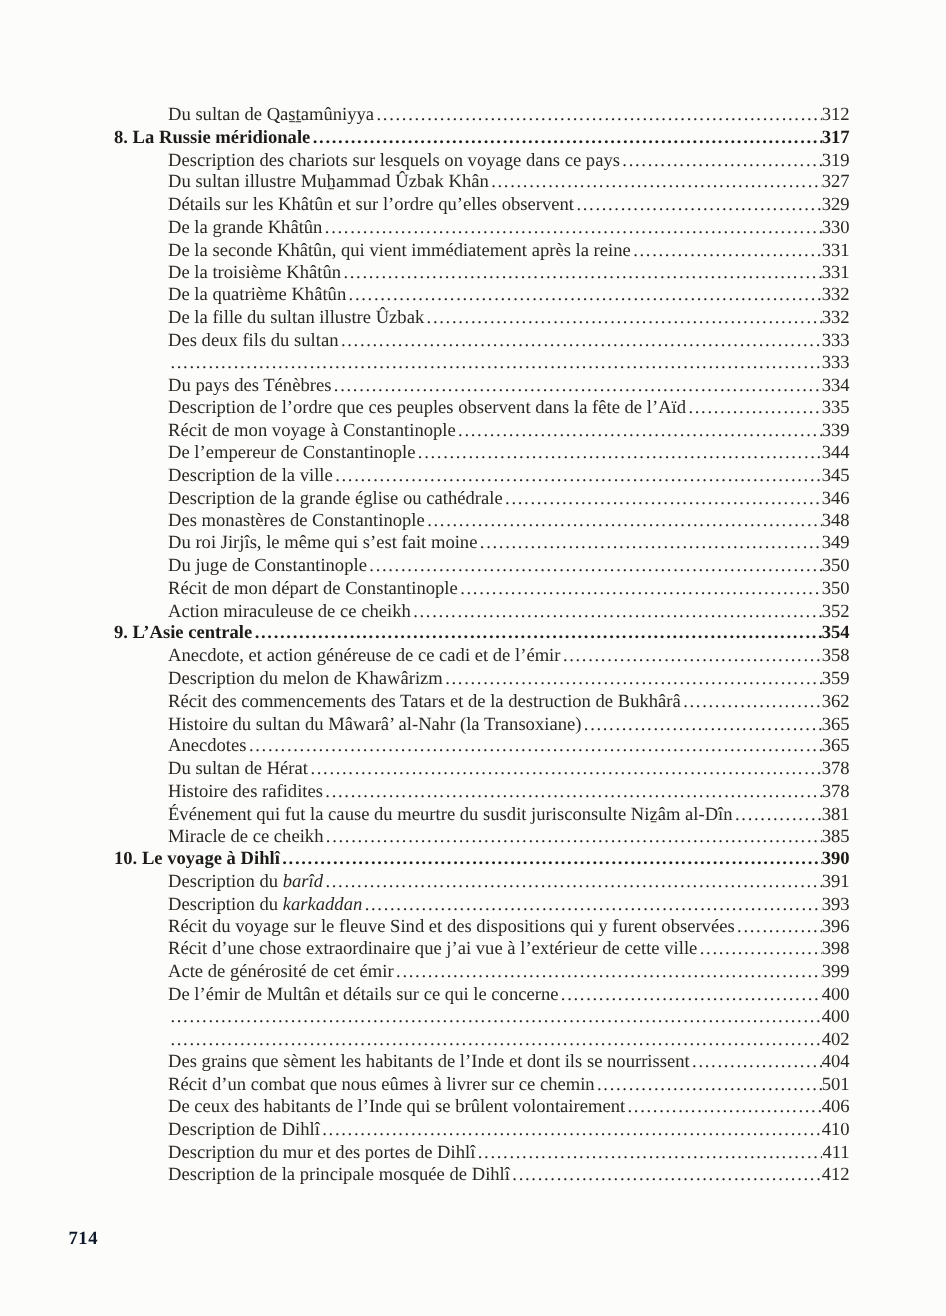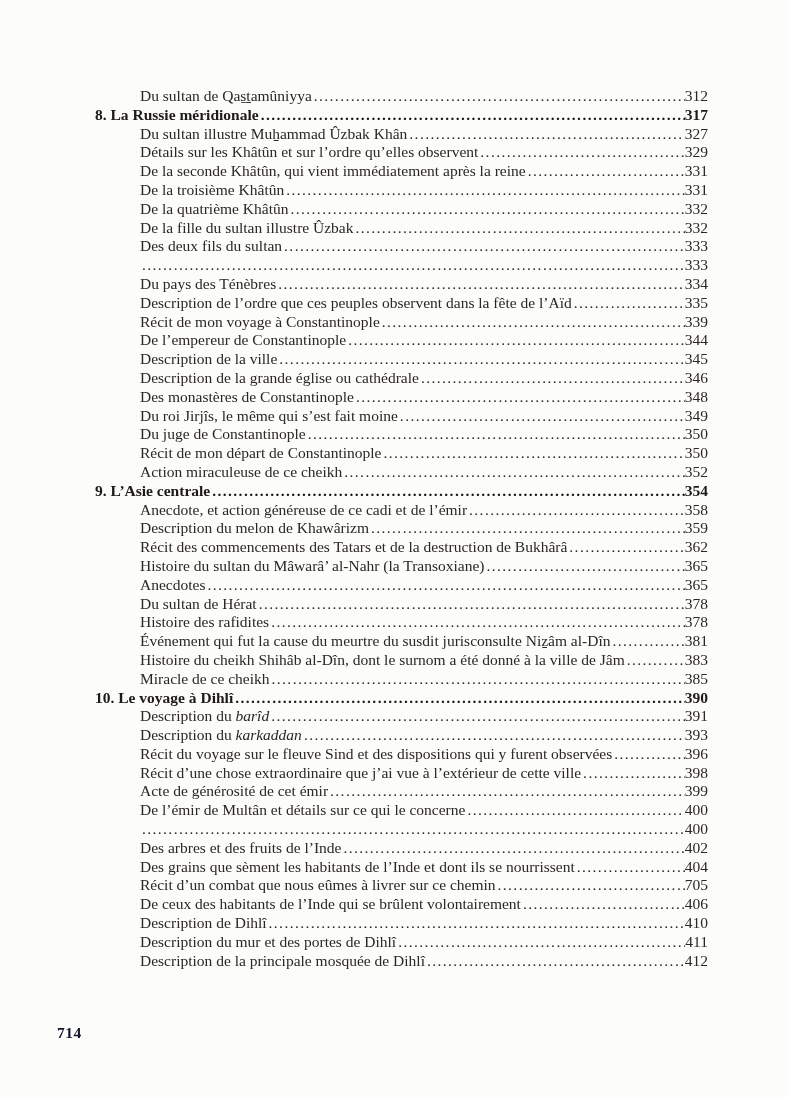--- a/index.html
+++ b/index.html
@@ -78,28 +78,38 @@
         <span class="label"><span>Du sultan de Qas̱ṯamûniyya</span></span>
         <span class="leader"></span>
         <span class="pagenum">312</span>
       </div>
       <div class="toc-row chapter">
         <span class="label"><span>8. La Russie méridionale</span></span>
         <span class="leader"></span>
         <span class="pagenum">317</span>
       </div>
       <div class="toc-row sub">
+        <span class="label"><span>Description des chariots sur lesquels on voyage dans ce pays</span></span>
+        <span class="leader"></span>
+        <span class="pagenum">319</span>
+      </div>
+      <div class="toc-row sub">
         <span class="label"><span>Du sultan illustre Muẖammad Ûzbak Khân</span></span>
         <span class="leader"></span>
         <span class="pagenum">327</span>
       </div>
       <div class="toc-row sub">
         <span class="label"><span>Détails sur les Khâtûn et sur l’ordre qu’elles observent</span></span>
         <span class="leader"></span>
         <span class="pagenum">329</span>
+      </div>
+      <div class="toc-row sub">
+        <span class="label"><span>De la grande Khâtûn</span></span>
+        <span class="leader"></span>
+        <span class="pagenum">330</span>
       </div>
       <div class="toc-row sub">
         <span class="label"><span>De la seconde Khâtûn, qui vient immédiatement après la reine</span></span>
         <span class="leader"></span>
         <span class="pagenum">331</span>
       </div>
       <div class="toc-row sub">
         <span class="label"><span>De la troisième Khâtûn</span></span>
         <span class="leader"></span>
         <span class="pagenum">331</span>
@@ -217,25 +227,20 @@
         <span class="label"><span>Histoire des rafidites</span></span>
         <span class="leader"></span>
         <span class="pagenum">378</span>
       </div>
       <div class="toc-row sub">
         <span class="label"><span>Événement qui fut la cause du meurtre du susdit jurisconsulte Niẕâm al-Dîn</span></span>
         <span class="leader"></span>
         <span class="pagenum">381</span>
       </div>
       <div class="toc-row sub">
-        <span class="label"><span>Histoire du cheikh Shihâb al-Dîn, dont le surnom a été donné à la ville de Jâm</span></span>
-        <span class="leader"></span>
-        <span class="pagenum">383</span>
-      </div>
-      <div class="toc-row sub">
         <span class="label"><span>Miracle de ce cheikh</span></span>
         <span class="leader"></span>
         <span class="pagenum">385</span>
       </div>
       <div class="toc-row chapter">
         <span class="label"><span>10. Le voyage à Dihlî</span></span>
         <span class="leader"></span>
         <span class="pagenum">390</span>
       </div>
       <div class="toc-row sub">
@@ -266,33 +271,32 @@
       <div class="toc-row sub">
         <span class="label"><span>De l’émir de Multân et détails sur ce qui le concerne</span></span>
         <span class="leader"></span>
         <span class="pagenum">400</span>
       </div>
       <div class="toc-row sub">
         <span class="leader"></span>
         <span class="pagenum">400</span>
       </div>
       <div class="toc-row sub">
-        <span class="label"><span>Des arbres et des fruits de l’Inde</span></span>
         <span class="leader"></span>
         <span class="pagenum">402</span>
       </div>
       <div class="toc-row sub">
         <span class="label"><span>Des grains que sèment les habitants de l’Inde et dont ils se nourrissent</span></span>
         <span class="leader"></span>
         <span class="pagenum">404</span>
       </div>
       <div class="toc-row sub">
         <span class="label"><span>Récit d’un combat que nous eûmes à livrer sur ce chemin</span></span>
         <span class="leader"></span>
-        <span class="pagenum">705</span>
+        <span class="pagenum">501</span>
       </div>
       <div class="toc-row sub">
         <span class="label"><span>De ceux des habitants de l’Inde qui se brûlent volontairement</span></span>
         <span class="leader"></span>
         <span class="pagenum">406</span>
       </div>
       <div class="toc-row sub">
         <span class="label"><span>Description de Dihlî</span></span>
         <span class="leader"></span>
         <span class="pagenum">410</span>

